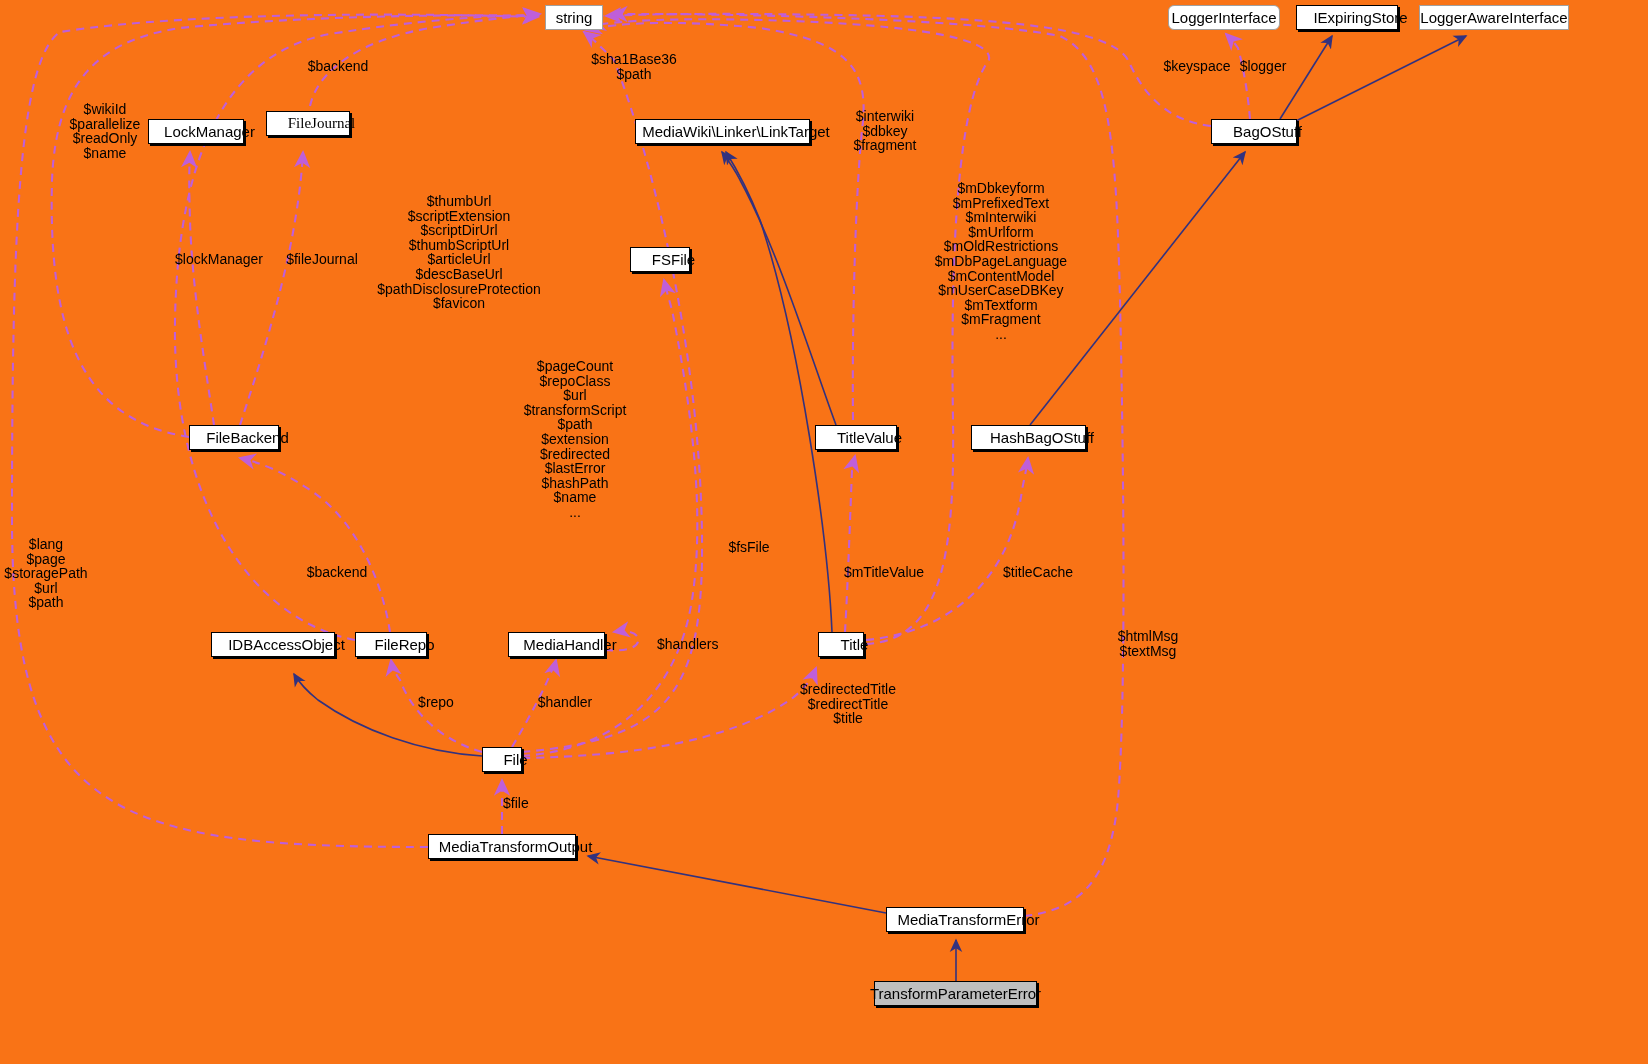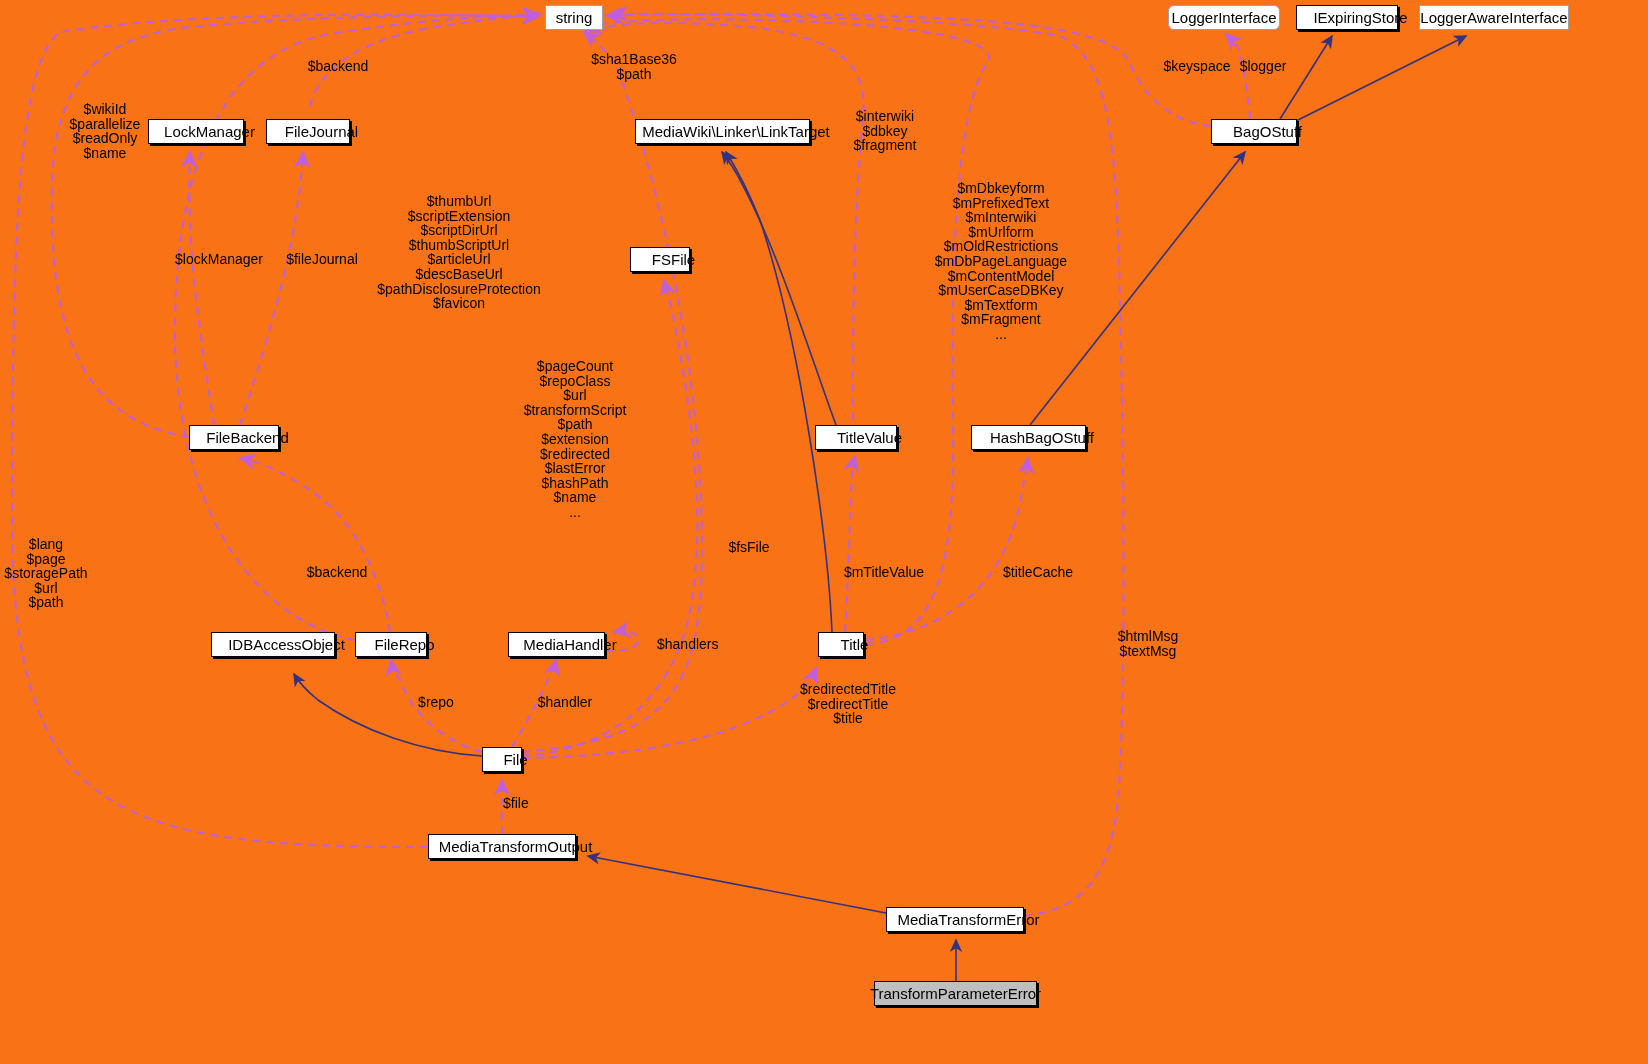--- a/index.html
+++ b/index.html
@@ -139,21 +139,21 @@
       <path d="M 956,981 L 956,940"></path>
     </g>
   </svg>
 
   <div class="node gray" style="left:545px;  top:5px;   width:58px;  height:25px;">string</div>
   <div class="node gray" style="left:1168px; top:5px;   width:112px; height:25px;border-radius:6px;">LoggerInterface</div>
   <div class="node black" style="left:1296px; top:5px;   width:102px; height:25px;">IExpiringStore</div>
   <div class="node gray" style="left:1419px; top:5px;   width:150px; height:25px;">LoggerAwareInterface</div>
 
   <div class="node black" style="left:148px;  top:119px; width:96px;  height:25px;">LockManager</div>
-  <div class="node black" style="left:266px;  top:119px; width:84px;  height:25px;">FileJournal</div>
+  <div class="node black" style="left:266px;  top:111px; width:84px;  height:25px;font-family:Liberation Serif, serif;">FileJournal</div>
   <div class="node black" style="left:635px;  top:119px; width:175px; height:25px;">MediaWiki\Linker\LinkTarget</div>
   <div class="node black" style="left:1211px; top:119px; width:86px;  height:25px;">BagOStuff</div>
 
   <div class="node black" style="left:630px;  top:247px; width:60px;  height:25px;">FSFile</div>
 
   <div class="node black" style="left:189px;  top:425px; width:90px;  height:25px;">FileBackend</div>
   <div class="node black" style="left:815px;  top:425px; width:82px;  height:25px;">TitleValue</div>
   <div class="node black" style="left:971px;  top:425px; width:115px; height:25px;">HashBagOStuff</div>
 
   <div class="node black" style="left:211px;  top:632px; width:124px; height:25px;">IDBAccessObject</div>

